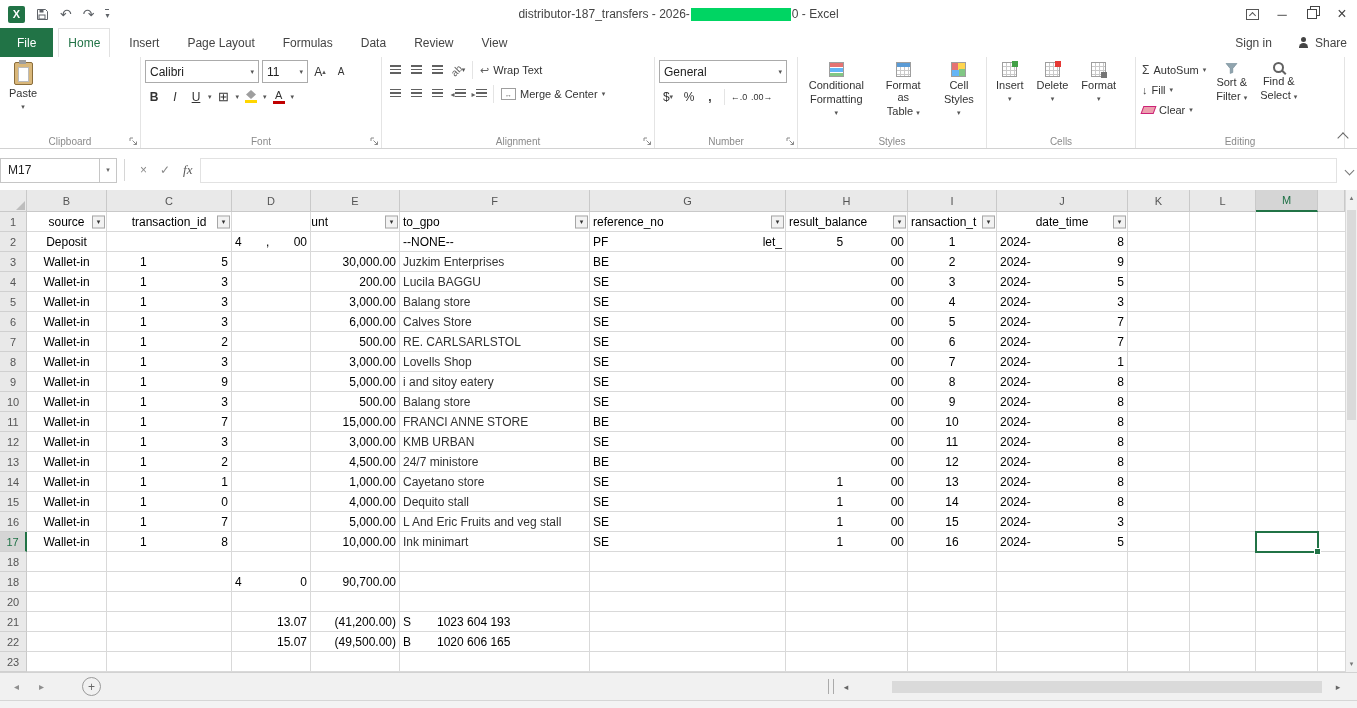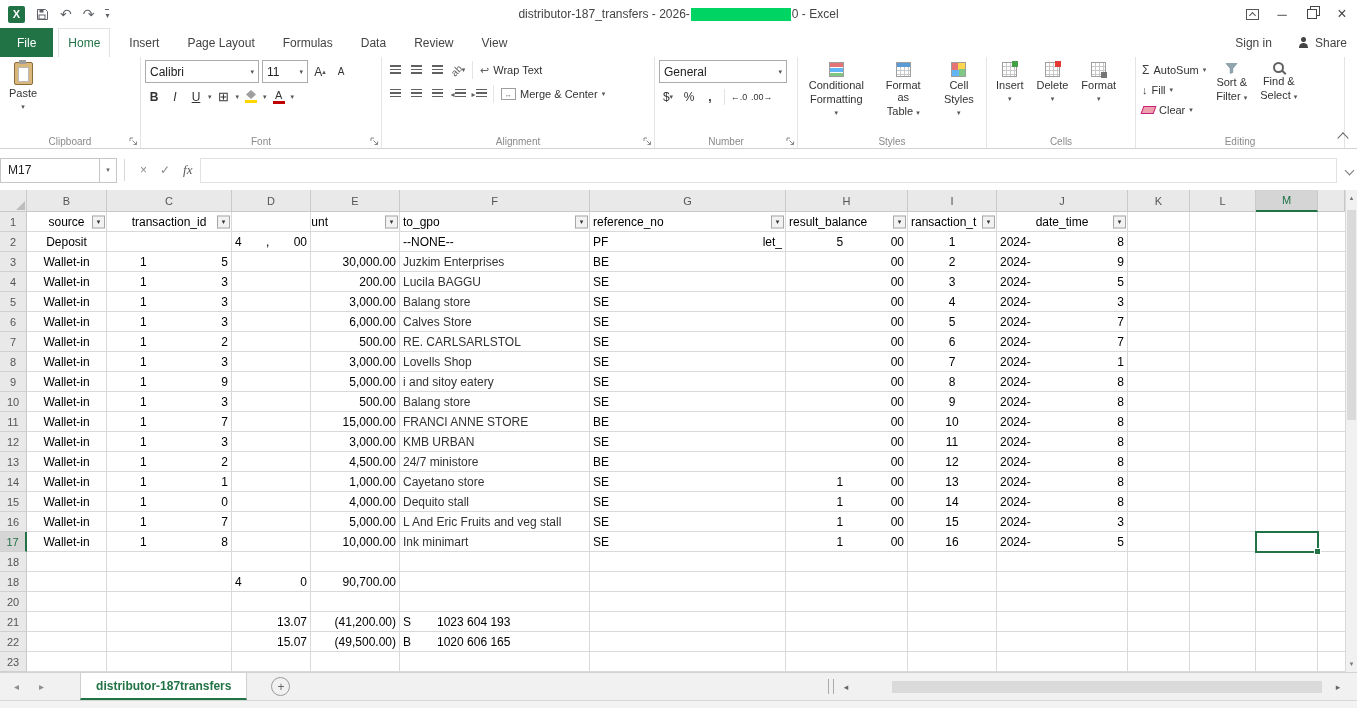--- a/index.html
+++ b/index.html
@@ -1279,21 +1279,20 @@
     <span class="vs-btn" style="top:0">▴</span>
     <span class="vthumb"></span>
     <span class="vs-btn" style="bottom:0">▾</span>
   </div>
 
   <div class="sheetbar">
     <span class="tab-nav">
       <span>◂</span>
       <span>▸</span>
     </span>
-    <span class="sheet-tab">distributor-187transfers</span>
     <span class="add-sheet">+</span>
     <span class="hscroll">
       <span class="splitter"></span>
       <span class="hs-btn">◂</span>
       <span class="hs-track">
         <span class="hs-thumb"></span>
       </span>
       <span class="hs-btn">▸</span>
     </span>
   </div>

